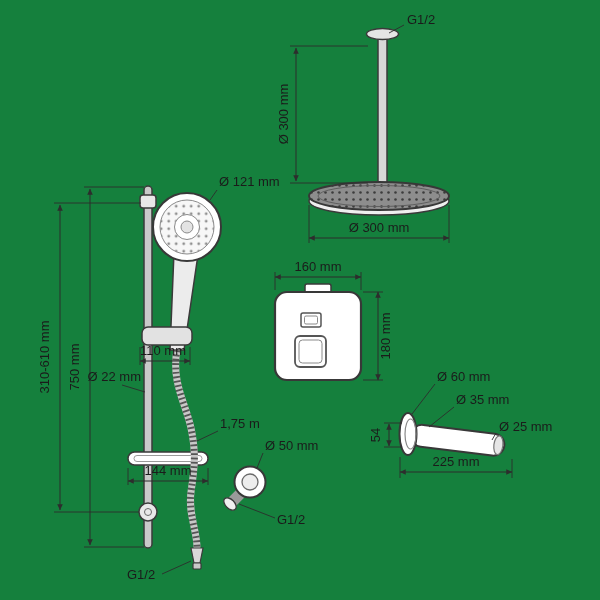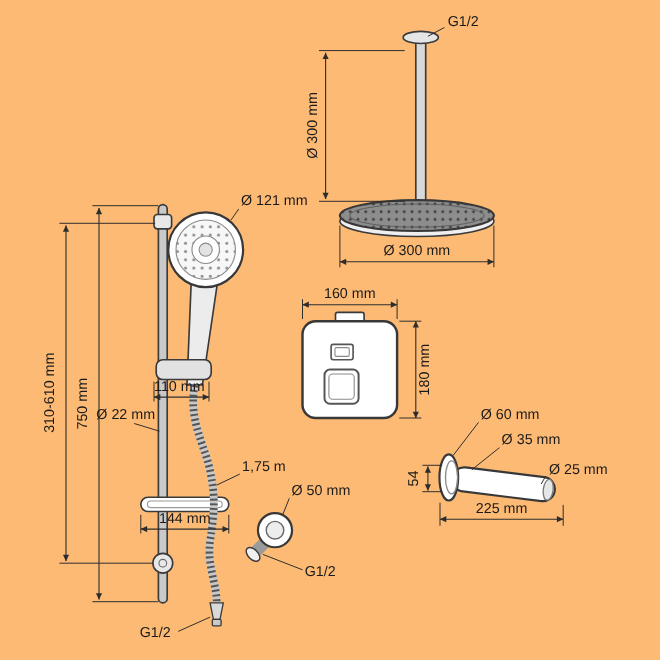--- a/index.html
+++ b/index.html
@@ -1,16 +1,16 @@
 <!DOCTYPE html>
 <html><head>
 <meta charset="utf-8">
 <style>
   html,body{margin:0;padding:0;background:#ffffff;}
-  .stage{position:relative;width:600px;height:600px;background:#fdba74;overflow:hidden;}
+  .stage{position:relative;width:600px;height:600px;background:#15803d;overflow:hidden;}
   svg{display:block;}
   .lbl{font-family:"Liberation Sans",sans-serif;font-size:13px;fill:#1b1b1b;}
   .dim{stroke:#2d2d2d;stroke-width:1;fill:none;}
   .ext{stroke:#2d2d2d;stroke-width:0.9;fill:none;}
   .leader{stroke:#2d2d2d;stroke-width:0.9;fill:none;}
 </style>
 </head>
 <body>
 
 <div class="stage">

